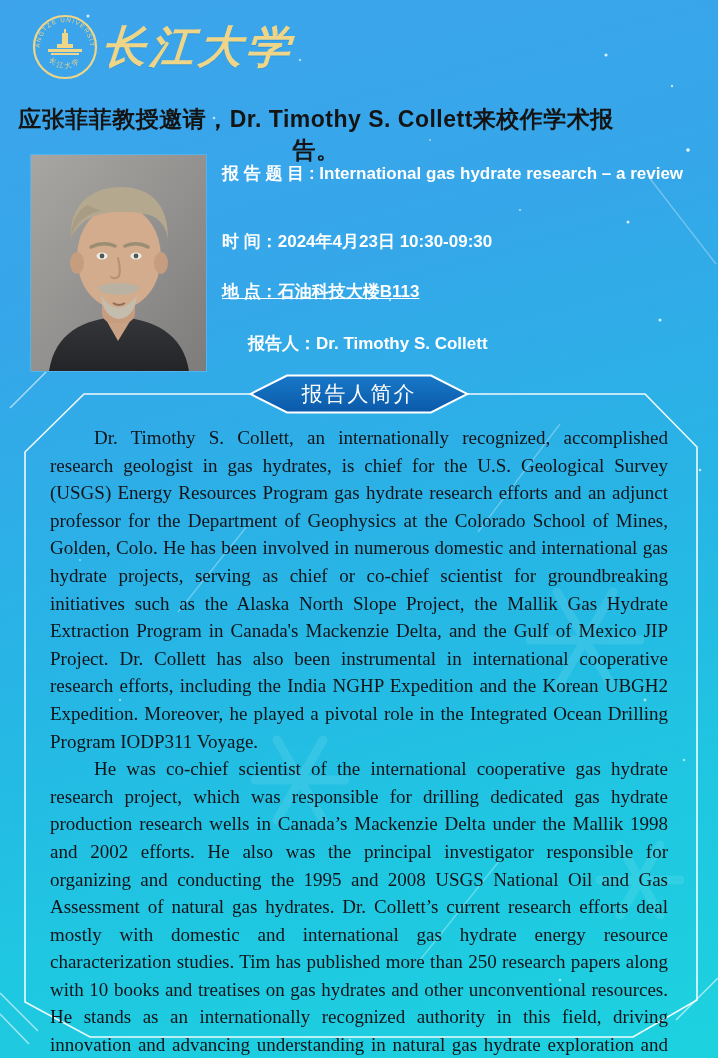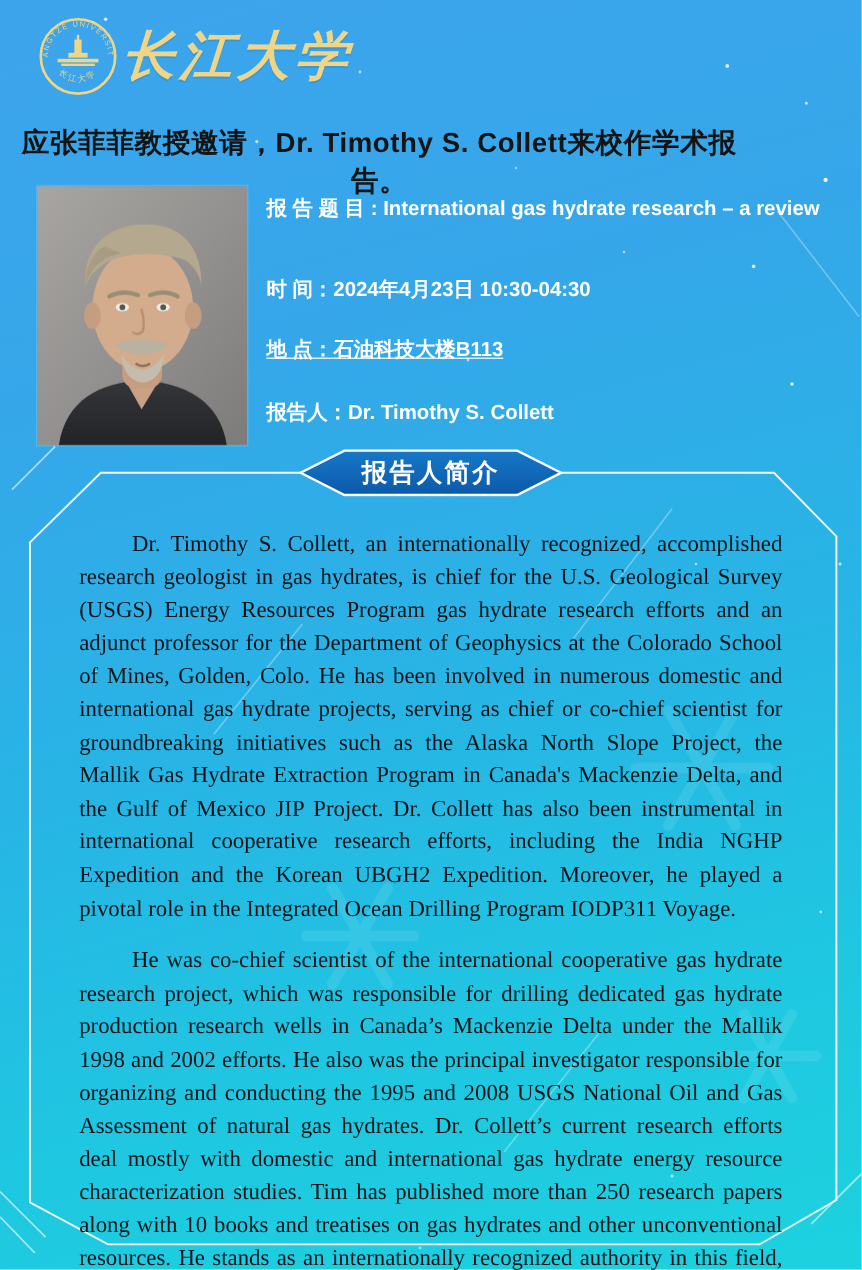--- a/index.html
+++ b/index.html
@@ -25,32 +25,32 @@
     font-size:23px;font-weight:bold;color:#141414;letter-spacing:.5px;
   }
   
   .photo{left:31px;top:155px;width:175px;height:216px;z-index:2;box-shadow:0 0 0 1px rgba(255,255,255,.15);}
   .details{left:222px;top:157px;width:468px;z-index:2;color:#ffffff;font-weight:bold;}
   .details .row{position:absolute;left:0;width:468px;font-size:17px;line-height:27px;}
   .row-title{top:3px;text-align:justify;}
   .row-title:after{content:"";display:inline-block;width:0;}
   .row-time{top:71px;}
   .row-place{top:121px;text-decoration:underline;}
-  .row-speaker{top:173px;}
+  .row-speaker{top:173px;margin-left:26px;}
   
   .banner{left:249px;top:374px;width:220px;height:40px;z-index:3;}
   .banner-label{
     position:absolute;left:0;top:0;width:220px;height:40px;z-index:4;
     display:flex;align-items:center;justify-content:center;
-    color:#fff;font-size:21px;font-weight:bold;letter-spacing:2px;
+    color:#fff;font-size:21px;font-weight:normal;letter-spacing:2px;
   }
   
   .bio{left:50px;top:424px;width:618px;z-index:2;
     font-family:"Liberation Serif", serif;font-size:19px;line-height:27.6px;color:#101418;}
-  .bio p{margin:16px;text-align:justify;text-indent:44px;}
+  .bio p{margin:0;text-align:justify;text-indent:44px;}
 </style>
 </head>
 <body>
 
 <svg id="decor" width="718" height="1058" viewBox="0 0 718 1058">
 
   <g stroke="#ffffff" stroke-width="1.3" opacity="0.32">
     <line x1="648" y1="176" x2="716" y2="264"></line>
     <line x1="560" y1="424" x2="478" y2="532"></line>
     <line x1="252" y1="520" x2="178" y2="612"></line>
@@ -173,21 +173,21 @@
 
   <path d="M87 103 q3 12 1 18 q-4 4 -8 1" stroke="#b98f72" stroke-width="2" fill="none" stroke-linecap="round"></path>
 
   <path d="M66 132 q21 -8 43 0 q-5 8 -21 8 q-17 0 -22 -8 Z" fill="#b9b2a2"></path>
   <path d="M70 140 q17 26 36 0 q-2 22 -18 24 q-16 -2 -18 -24 Z" fill="#c4bdad"></path>
   <path d="M82 148 q6 4 12 0" stroke="#8d6f59" stroke-width="2" fill="none"></path>
 </svg>
 
 <div class="abs details">
   <div class="row row-title"><span>报 告 题 目 : </span><span>International gas hydrate research – a review</span></div>
-  <div class="row row-time"><span>时 间：</span><span>2024年4月23日 10:30-04:30</span></div>
+  <div class="row row-time"><span>时 间：</span><span>2024年4月23日 10:30-09:30</span></div>
   <div class="row row-place"><span>地 点：</span><span>石油科技大楼B113</span></div>
   <div class="row row-speaker"><span>报告人：</span><span>Dr. Timothy S. Collett</span></div>
 </div>
 
 <svg class="abs banner" viewBox="0 0 220 40">
   <defs>
     <linearGradient id="hex" x1="0" y1="0" x2="0" y2="1">
       <stop offset="0" stop-color="#1878c8"></stop>
         <stop offset="1" stop-color="#0b59a9"></stop>
     </linearGradient>

